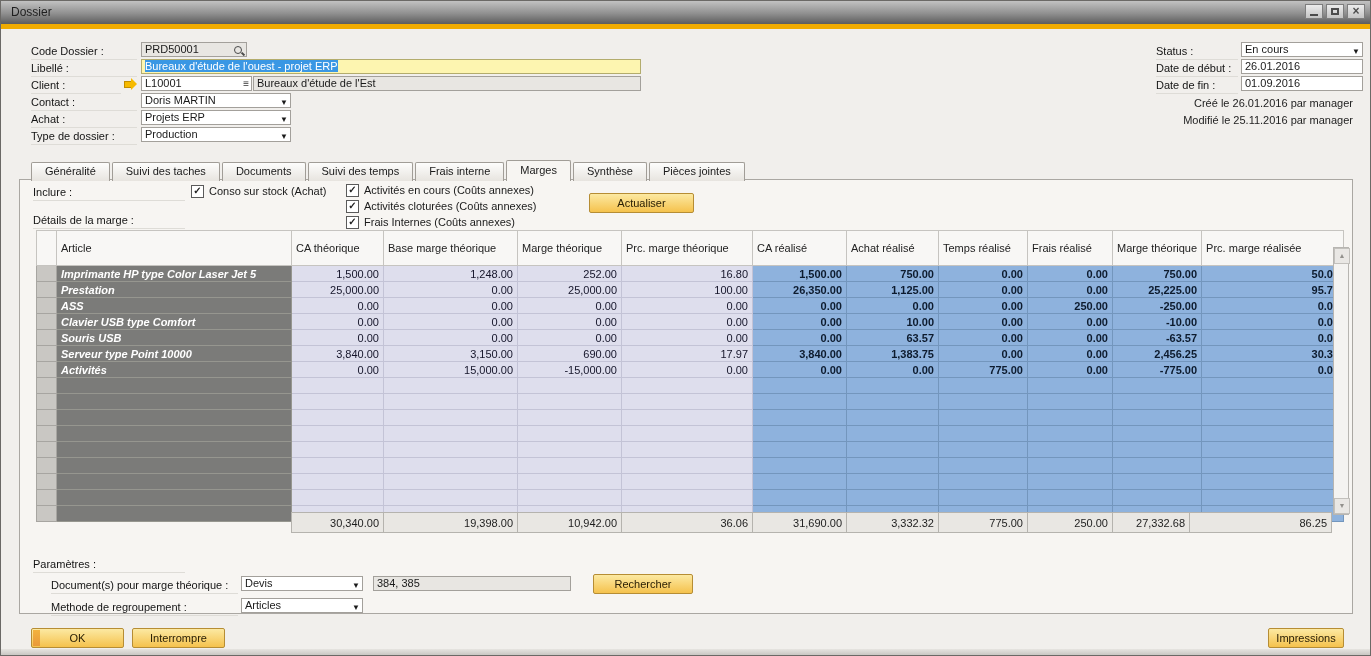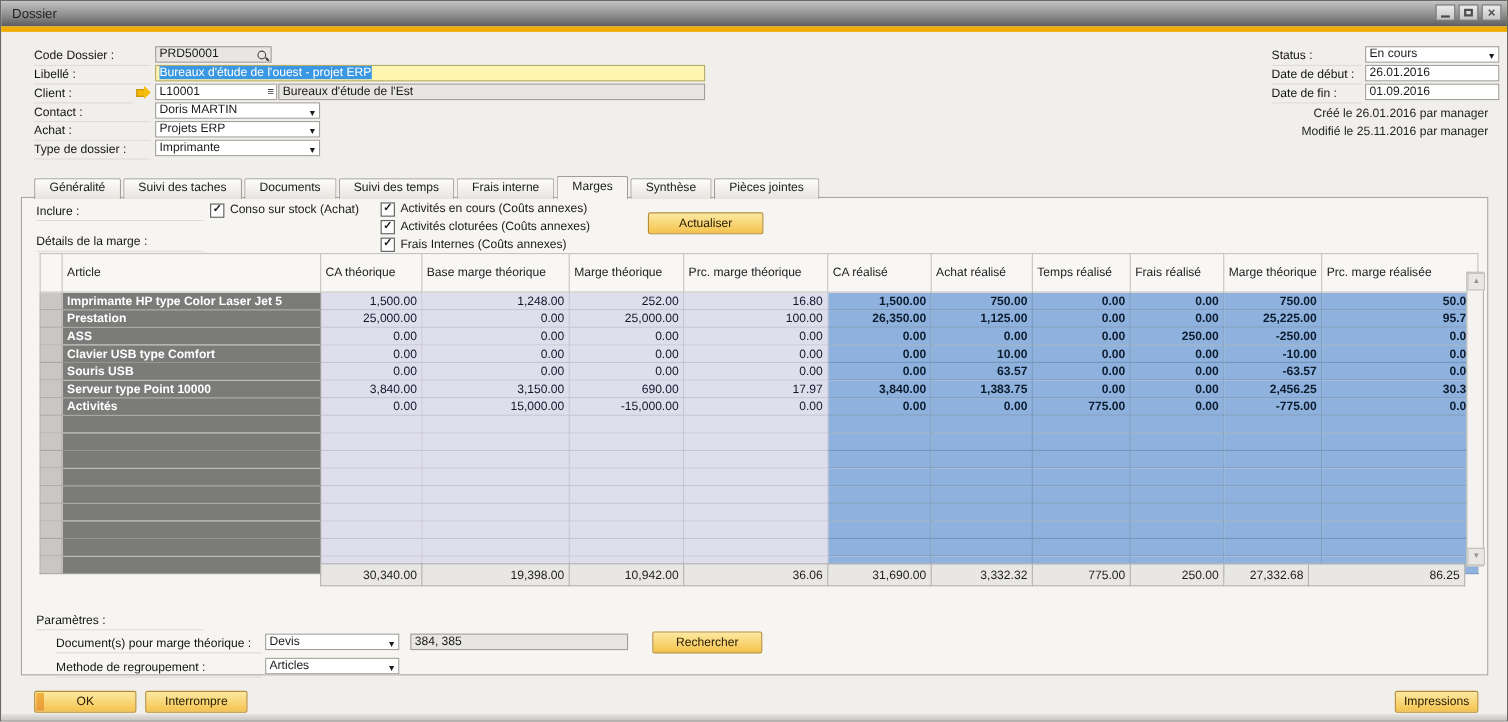--- a/index.html
+++ b/index.html
@@ -38,21 +38,21 @@
   .check .box{width:11px;height:11px;border:1px solid #5a5a5a;background:#fff;font-size:10px;line-height:10px;text-align:center;font-weight:700;color:#1c1c1c;box-sizing:content-box;}
   
   .btn{position:absolute;height:20px;line-height:18px;text-align:center;border:1px solid #b68d34;border-radius:2px;background:linear-gradient(#fce9a2,#f5c24d);color:#2b2005;cursor:pointer;box-sizing:border-box;}
   .btn.ok::before{content:"";position:absolute;left:1px;top:1px;bottom:1px;width:7px;background:linear-gradient(#f3b23e,#e9993a);}
   
   .tablewrap{position:absolute;left:35px;top:229px;}
   table.marge{border-collapse:collapse;table-layout:fixed;font-size:11px;}
   table.marge th{height:18px;background:#f8f7f5;border:1px solid #c6c4c0;font-weight:400;text-align:left;padding:11px 4px;color:#222;overflow:hidden;white-space:nowrap;box-sizing:border-box;}
   table.marge td{height:16px;padding:0 4px;overflow:hidden;white-space:nowrap;box-sizing:border-box;}
   td.c-sel{background:#c9c7c3;border:1px solid #a7a5a1;}
-  td.c-article{background:#7b7b79;color:#fff;font-weight:700;border:1px solid #96968f;}
+  td.c-article{background:#7b7b79;color:#fff;font-weight:700;border:1px solid #96968f;font-style:italic;}
   td.c-theo{background:#dedeed;border:1px solid #c3c3d6;text-align:right;color:#15152a;}
   td.c-real{background:#8eb2dd;border:1px solid #7396bd;text-align:right;font-weight:700;color:#0d1b2e;}
   .totalswrap{position:absolute;left:290px;top:511px;}
   table.totals{border-collapse:collapse;table-layout:fixed;font-size:11px;}
   table.totals td{height:20px;padding:0 4px;background:#e9e7e3;border:1px solid #b5b3ae;text-align:right;white-space:nowrap;box-sizing:border-box;color:#1d1d1d;}
   
   .vscroll{position:absolute;left:1332px;top:246px;width:16px;height:268px;background:#f4f3f1;border:1px solid #b7b5b1;box-sizing:border-box;}
   .sbtn{position:absolute;left:0;width:14px;height:14px;background:#e9e7e4;border:1px solid #c2c0bc;color:#93918d;font-size:7px;text-align:center;line-height:13px;cursor:pointer;}
   .sbtn.up{top:0;}
   .sbtn.down{bottom:0;}
@@ -107,21 +107,21 @@
   </div>
 
   <div class="flabel" style="left:30px;top:111px;width:106px">Achat :</div>
   <div class="field dd" style="left:140px;top:109px;width:150px">
     <span>Projets ERP</span>
     <span class="ddarrow">▼</span>
   </div>
 
   <div class="flabel" style="left:30px;top:128px;width:106px">Type de dossier :</div>
   <div class="field dd" style="left:140px;top:126px;width:150px">
-    <span>Imprimante</span>
+    <span>Production</span>
     <span class="ddarrow">▼</span>
   </div>
 
   <div class="flabel" style="left:1155px;top:43px;width:82px">Status :</div>
   <div class="field dd" style="left:1240px;top:41px;width:122px">
     <span>En cours</span>
     <span class="ddarrow">▼</span>
   </div>
   <div class="flabel" style="left:1155px;top:60px;width:82px">Date de début :</div>
   <div class="field" style="left:1240px;top:58px;width:122px">

